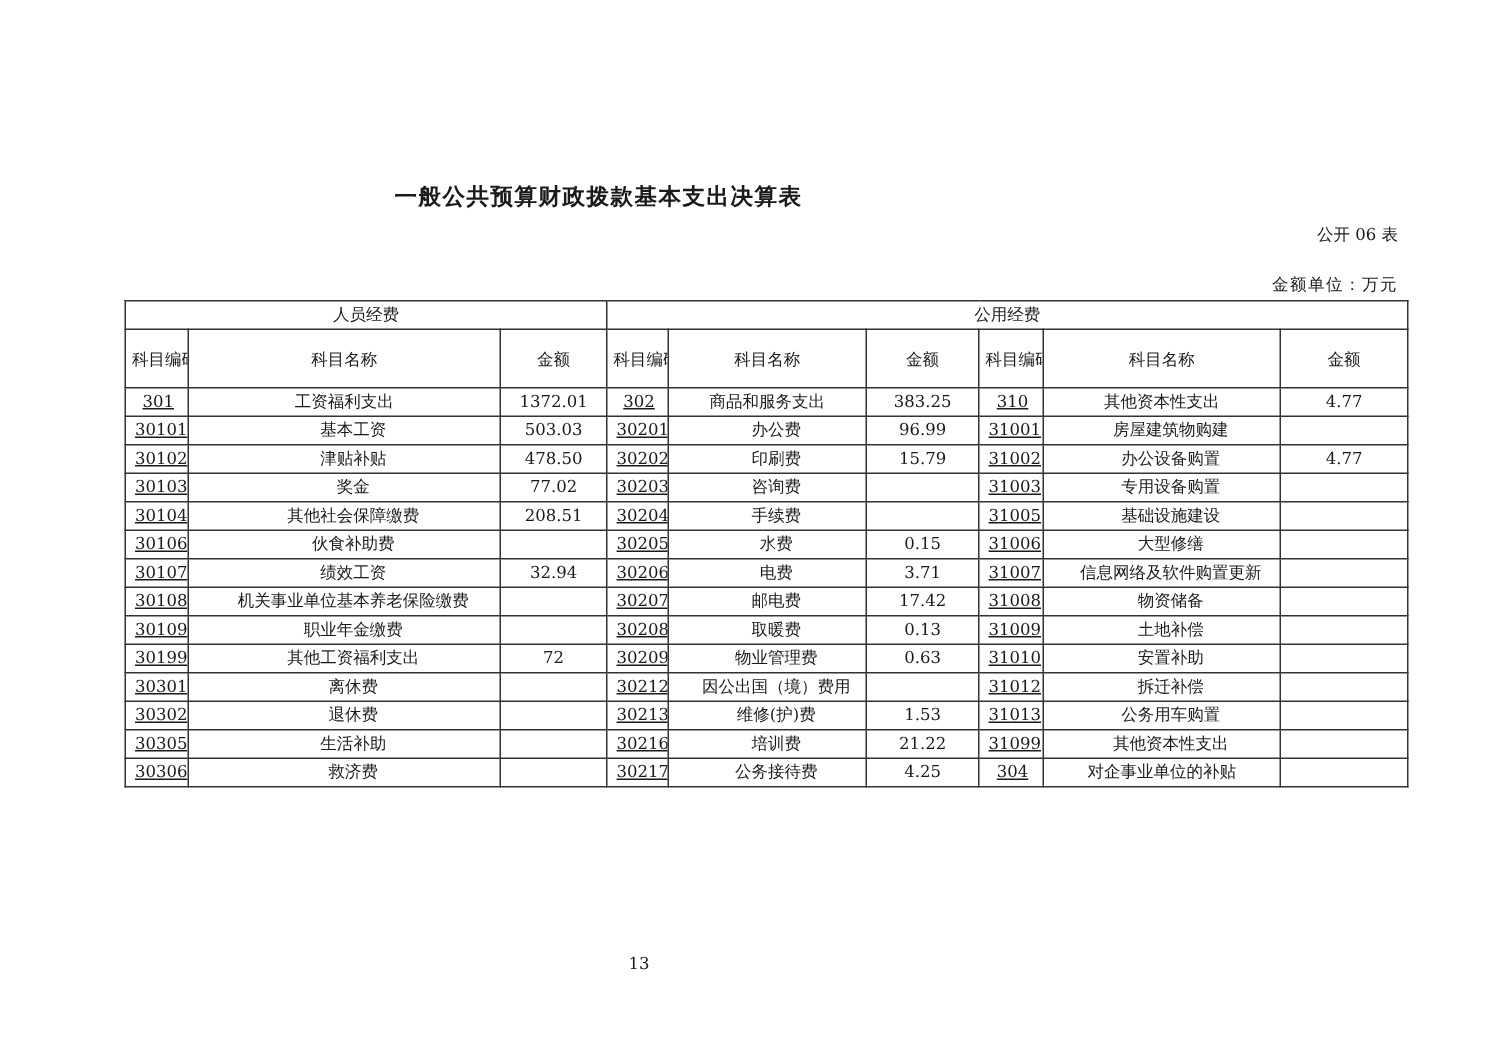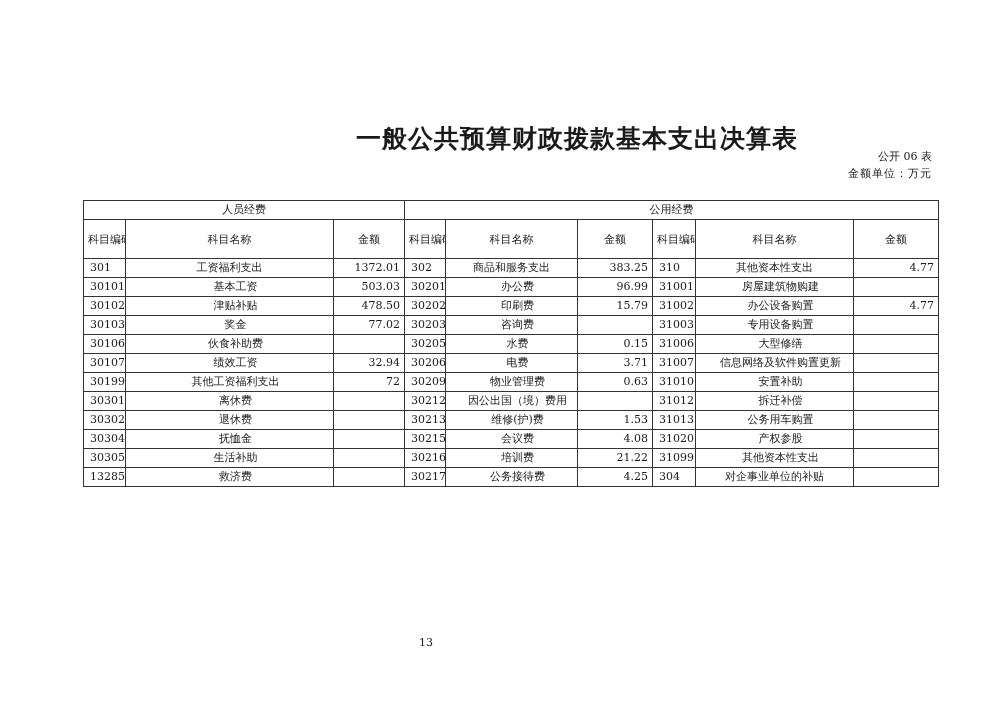--- a/index.html
+++ b/index.html
@@ -1,33 +1,33 @@
 <!DOCTYPE html>
 <html><head>
 <meta charset="utf-8">
 <style>
   html, body { margin: 0; padding: 0; background: #ffffff; }
   body { width: 1000px; height: 707px; position: relative; overflow: hidden;
          font-family: "DejaVu Serif", "Liberation Serif", serif; color: #1a1a1a; }
-  .title { position: absolute; top: 122px; left: 0; width: 798px; text-align: right;
-           font-size: 25px; font-weight: bold; letter-spacing: 1px;
+  .title { position: absolute; top: 122px; left: 0; width: 798px; text-align: center;
+           font-size: 15px; font-weight: bold; letter-spacing: 1px;
            font-family: "DejaVu Sans", "Liberation Sans", sans-serif; }
   .form-no { position: absolute; top: 149px; right: 68px; font-size: 11px; }
-  .unit { position: absolute; top: 166px; right: 68px; font-size: 11px; letter-spacing: 1px; font-family: Liberation Serif, serif; }
+  .unit { position: absolute; top: 182px; right: 68px; font-size: 11px; letter-spacing: 1px; font-family: Liberation Serif, serif; }
   table { position: absolute; top: 200px; left: 83px; border-collapse: collapse;
           table-layout: fixed; width: 855px; font-size: 11px; padding-left: 44px; }
   td, th { border: 1px solid #333; padding: 0 4px; height: 18px; line-height: 18px;
            white-space: nowrap; overflow: hidden; font-weight: normal; }
   table { border: 1.5px solid #222; }
   th.grp { height: 17px; text-align: center; }
   th.hdr { height: 38px; line-height: 17px; text-align: center; }
-  td.code { text-align: left; padding-left: 6px; }
+  td.code { text-align: center; padding-left: 6px; text-decoration: underline; }
   td.name { text-align: center; }
   td.name.sub { padding-left: 16px; }
-  td.amt { text-align: right; }
+  td.amt { text-align: center; }
   .page-no { position: absolute; top: 636px; left: 0; width: 852px; text-align: center; font-size: 11px; }
 </style>
 </head>
 <body>
 
 <div class="title">一般公共预算财政拨款基本支出决算表</div>
 <div class="form-no">公开 06 表</div>
 <div class="unit">金额单位：万元</div>
 
 <table>
@@ -98,20 +98,31 @@
         <td class="name sub">奖金</td>
         <td class="amt">77.02</td>
         <td class="code">30203</td>
         <td class="name sub">咨询费</td>
         <td class="amt"></td>
         <td class="code">31003</td>
         <td class="name sub">专用设备购置</td>
         <td class="amt"></td>
       </tr>
       <tr>
+        <td class="code">30104</td>
+        <td class="name sub">其他社会保障缴费</td>
+        <td class="amt">208.51</td>
+        <td class="code">30204</td>
+        <td class="name sub">手续费</td>
+        <td class="amt"></td>
+        <td class="code">31005</td>
+        <td class="name sub">基础设施建设</td>
+        <td class="amt"></td>
+      </tr>
+      <tr>
         <td class="code">30106</td>
         <td class="name sub">伙食补助费</td>
         <td class="amt"></td>
         <td class="code">30205</td>
         <td class="name sub">水费</td>
         <td class="amt">0.15</td>
         <td class="code">31006</td>
         <td class="name sub">大型修缮</td>
         <td class="amt"></td>
       </tr>
@@ -120,20 +131,42 @@
         <td class="name sub">绩效工资</td>
         <td class="amt">32.94</td>
         <td class="code">30206</td>
         <td class="name sub">电费</td>
         <td class="amt">3.71</td>
         <td class="code">31007</td>
         <td class="name sub">信息网络及软件购置更新</td>
         <td class="amt"></td>
       </tr>
       <tr>
+        <td class="code">30108</td>
+        <td class="name sub">机关事业单位基本养老保险缴费</td>
+        <td class="amt"></td>
+        <td class="code">30207</td>
+        <td class="name sub">邮电费</td>
+        <td class="amt">17.42</td>
+        <td class="code">31008</td>
+        <td class="name sub">物资储备</td>
+        <td class="amt"></td>
+      </tr>
+      <tr>
+        <td class="code">30109</td>
+        <td class="name sub">职业年金缴费</td>
+        <td class="amt"></td>
+        <td class="code">30208</td>
+        <td class="name sub">取暖费</td>
+        <td class="amt">0.13</td>
+        <td class="code">31009</td>
+        <td class="name sub">土地补偿</td>
+        <td class="amt"></td>
+      </tr>
+      <tr>
         <td class="code">30199</td>
         <td class="name sub">其他工资福利支出</td>
         <td class="amt">72</td>
         <td class="code">30209</td>
         <td class="name sub">物业管理费</td>
         <td class="amt">0.63</td>
         <td class="code">31010</td>
         <td class="name sub">安置补助</td>
         <td class="amt"></td>
       </tr>
@@ -153,43 +186,32 @@
         <td class="name sub">退休费</td>
         <td class="amt"></td>
         <td class="code">30213</td>
         <td class="name sub">维修(护)费</td>
         <td class="amt">1.53</td>
         <td class="code">31013</td>
         <td class="name sub">公务用车购置</td>
         <td class="amt"></td>
       </tr>
       <tr>
-        <td class="code">30304</td>
-        <td class="name sub">抚恤金</td>
-        <td class="amt"></td>
-        <td class="code">30215</td>
-        <td class="name sub">会议费</td>
-        <td class="amt">4.08</td>
-        <td class="code">31020</td>
-        <td class="name sub">产权参股</td>
-        <td class="amt"></td>
-      </tr>
-      <tr>
         <td class="code">30305</td>
         <td class="name sub">生活补助</td>
         <td class="amt"></td>
         <td class="code">30216</td>
         <td class="name sub">培训费</td>
         <td class="amt">21.22</td>
         <td class="code">31099</td>
         <td class="name sub">其他资本性支出</td>
         <td class="amt"></td>
       </tr>
       <tr>
-        <td class="code">13285</td>
+        <td class="code">30306</td>
         <td class="name sub">救济费</td>
         <td class="amt"></td>
         <td class="code">30217</td>
         <td class="name sub">公务接待费</td>
         <td class="amt">4.25</td>
         <td class="code">304</td>
         <td class="name">对企事业单位的补贴</td>
         <td class="amt"></td>
       </tr>
     </tbody>

